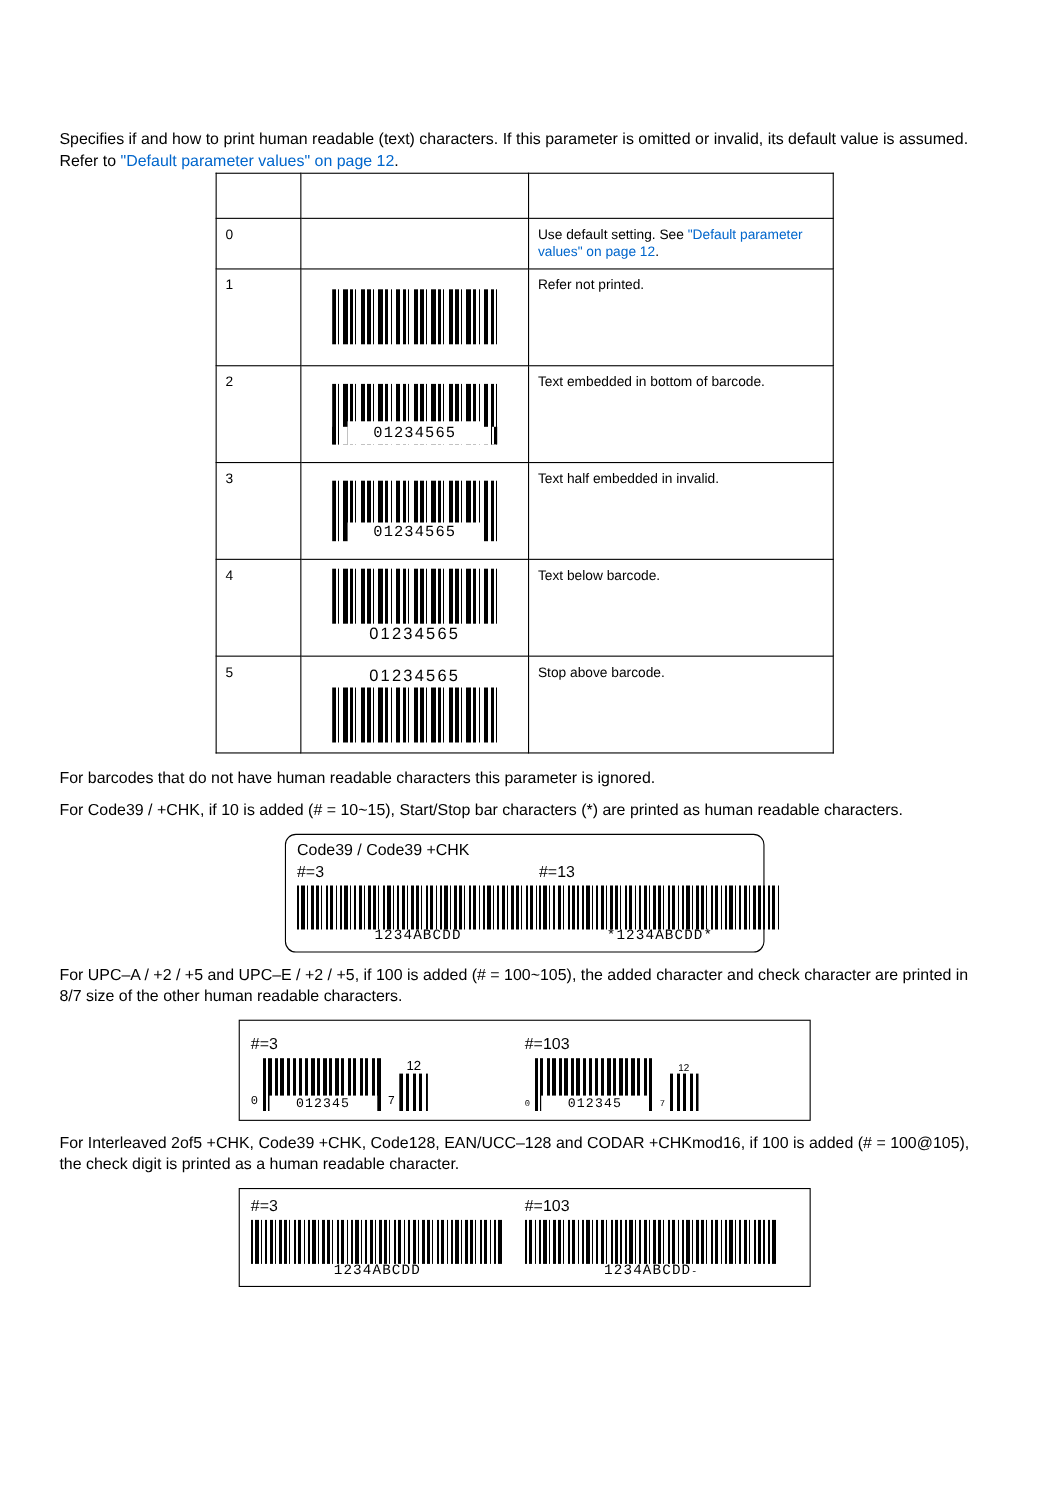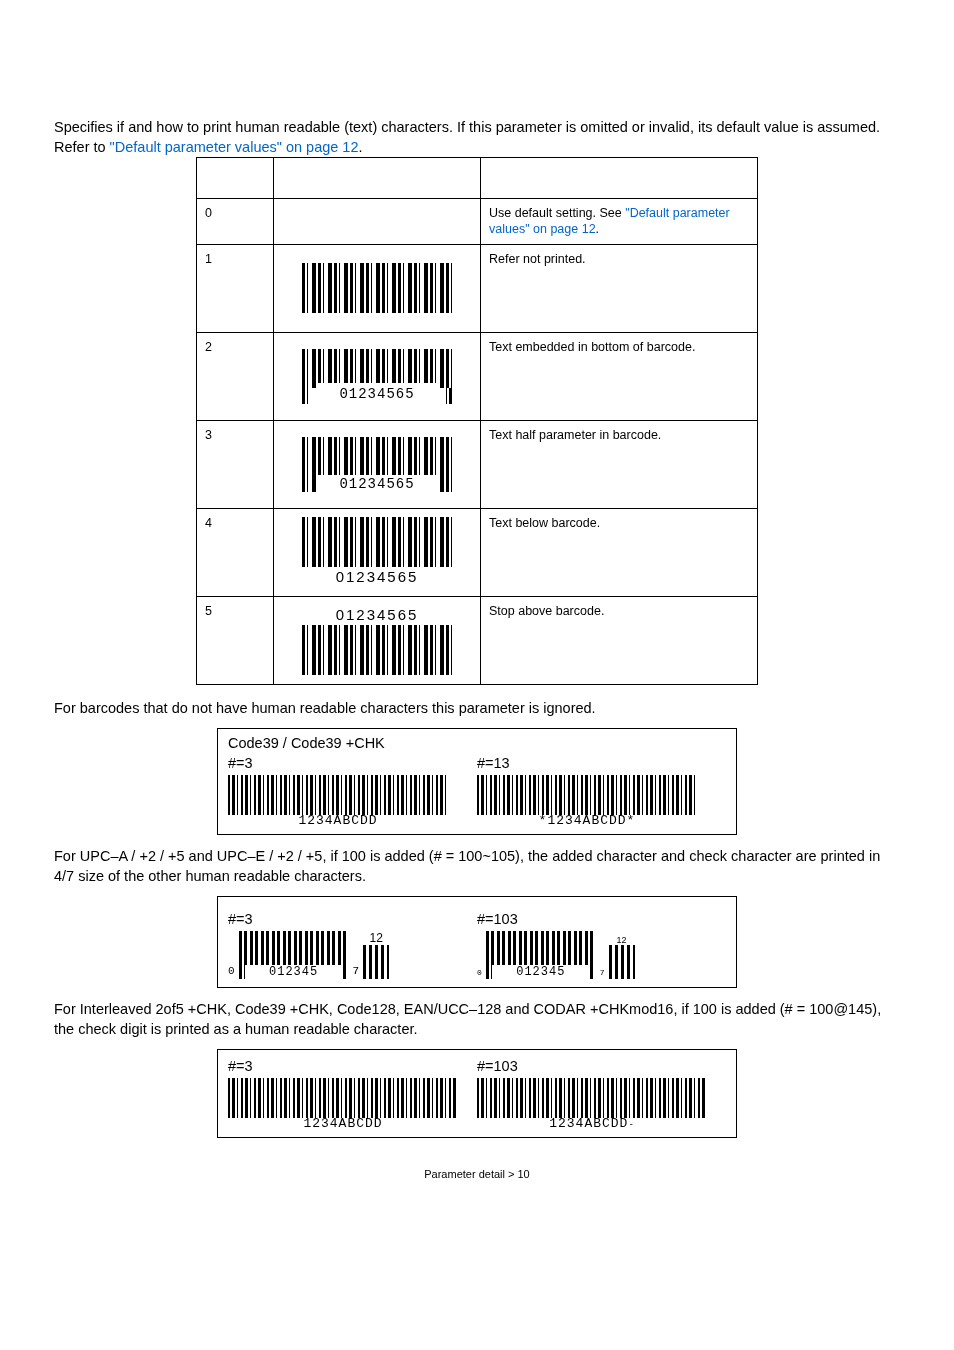--- a/index.html
+++ b/index.html
@@ -41,21 +41,21 @@
   .para {
     font-size: 14.5px;
     line-height: 1.35;
     margin: 10px 0;
   }
   .exbox {
     border: 1px solid #000;
     margin: 4px auto 12px auto;
     box-sizing: border-box;
   }
-  .exbox.ex1 { width: 520px; }
+  .exbox.ex1 { width: 436px; border-radius: 10px; }
   .exbox.ex2 { width: 520px; }
   .exbox.ex3 { width: 520px; }
   .ex-title {
     font-size: 14.5px;
     padding: 6px 10px 2px 10px;
   }
   .ex-row {
     display: flex;
     justify-content: space-around;
     padding: 2px 10px 6px 10px;
@@ -187,21 +187,21 @@
       <td class="col2">
             <div class="bc-emb-bottom" data-txt="01234565"></div>
           </td>
       <td class="col3">Text embedded in bottom of barcode.</td>
     </tr>
     <tr class="rowh">
       <td class="col1">3</td>
       <td class="col2">
             <div class="bc-half-emb" data-txt="01234565"></div>
           </td>
-      <td class="col3">Text half parameter in barcode.</td>
+      <td class="col3">Text half embedded in invalid.</td>
     </tr>
     <tr class="rowh">
       <td class="col1">4</td>
       <td class="col2">
         <div class="bc-below">
           <div class="bars"></div>
           <div class="txt">01234565</div>
         </div>
       </td>
       <td class="col3">Text below barcode.</td>
@@ -213,20 +213,21 @@
           <div class="txt">01234565</div>
           <div class="bars"></div>
         </div>
       </td>
       <td class="col3">Stop above barcode.</td>
     </tr>
   </tbody>
     </table>
 
   <div class="para">For barcodes that do not have human readable characters this parameter is ignored.</div>
+  <div class="para">For Code39 / +CHK, if 10 is added (# = 10~15), Start/Stop bar characters (*) are printed as human readable characters.</div>
 
   <div class="exbox ex1">
     <div class="ex-title">Code39 / Code39 +CHK</div>
     <div class="ex-row">
       <div class="ex-cell">
         <div class="ex-label">#=3</div>
         <div class="c39">
           <div class="bars"></div>
           <div class="cap">1234ABCDD</div>
         </div>
@@ -234,21 +235,21 @@
       <div class="ex-cell">
         <div class="ex-label">#=13</div>
         <div class="c39">
           <div class="bars"></div>
           <div class="cap">*1234ABCDD*</div>
         </div>
       </div>
     </div>
   </div>
 
-  <div class="para">For UPC–A / +2 / +5 and UPC–E / +2 / +5, if 100 is added (# = 100~105), the added character and check character are printed in 4/7 size of the other human readable characters.</div>
+  <div class="para">For UPC–A / +2 / +5 and UPC–E / +2 / +5, if 100 is added (# = 100~105), the added character and check character are printed in 8/7 size of the other human readable characters.</div>
 
   <div class="exbox ex2">
     <div class="ex-row" style="padding-top:14px;">
       <div class="ex-cell">
         <div class="ex-label">#=3</div>
         <div class="upc">
           <span class="lead">0</span>
           <div class="main" data-txt="012345"></div>
           <span class="trail">7</span>
           <span class="sup">
@@ -265,36 +266,35 @@
           <span class="trail">7</span>
           <span class="sup">
             <div class="n">12</div>
               <div class="b"></div>
           </span>
         </div>
       </div>
     </div>
   </div>
 
-  <div class="para">For Interleaved 2of5 +CHK, Code39 +CHK, Code128, EAN/UCC–128 and CODAR +CHKmod16, if 100 is added (# = 100@145), the check digit is printed as a human readable character.</div>
+  <div class="para">For Interleaved 2of5 +CHK, Code39 +CHK, Code128, EAN/UCC–128 and CODAR +CHKmod16, if 100 is added (# = 100@105), the check digit is printed as a human readable character.</div>
 
   <div class="exbox ex3">
     <div class="ex-row" style="padding-top:8px;">
       <div class="ex-cell">
         <div class="ex-label">#=3</div>
         <div class="chk">
           <div class="bars"></div>
           <div class="cap">1234ABCDD</div>
         </div>
       </div>
       <div class="ex-cell">
         <div class="ex-label">#=103</div>
         <div class="chk">
           <div class="bars"></div>
           <div class="cap"><span>1234ABCDD</span><span class="small">-</span></div>
         </div>
       </div>
     </div>
   </div>
 
-  <div class="footer">Parameter detail &gt; 10</div>
 
 </div>
 
 </body></html>

